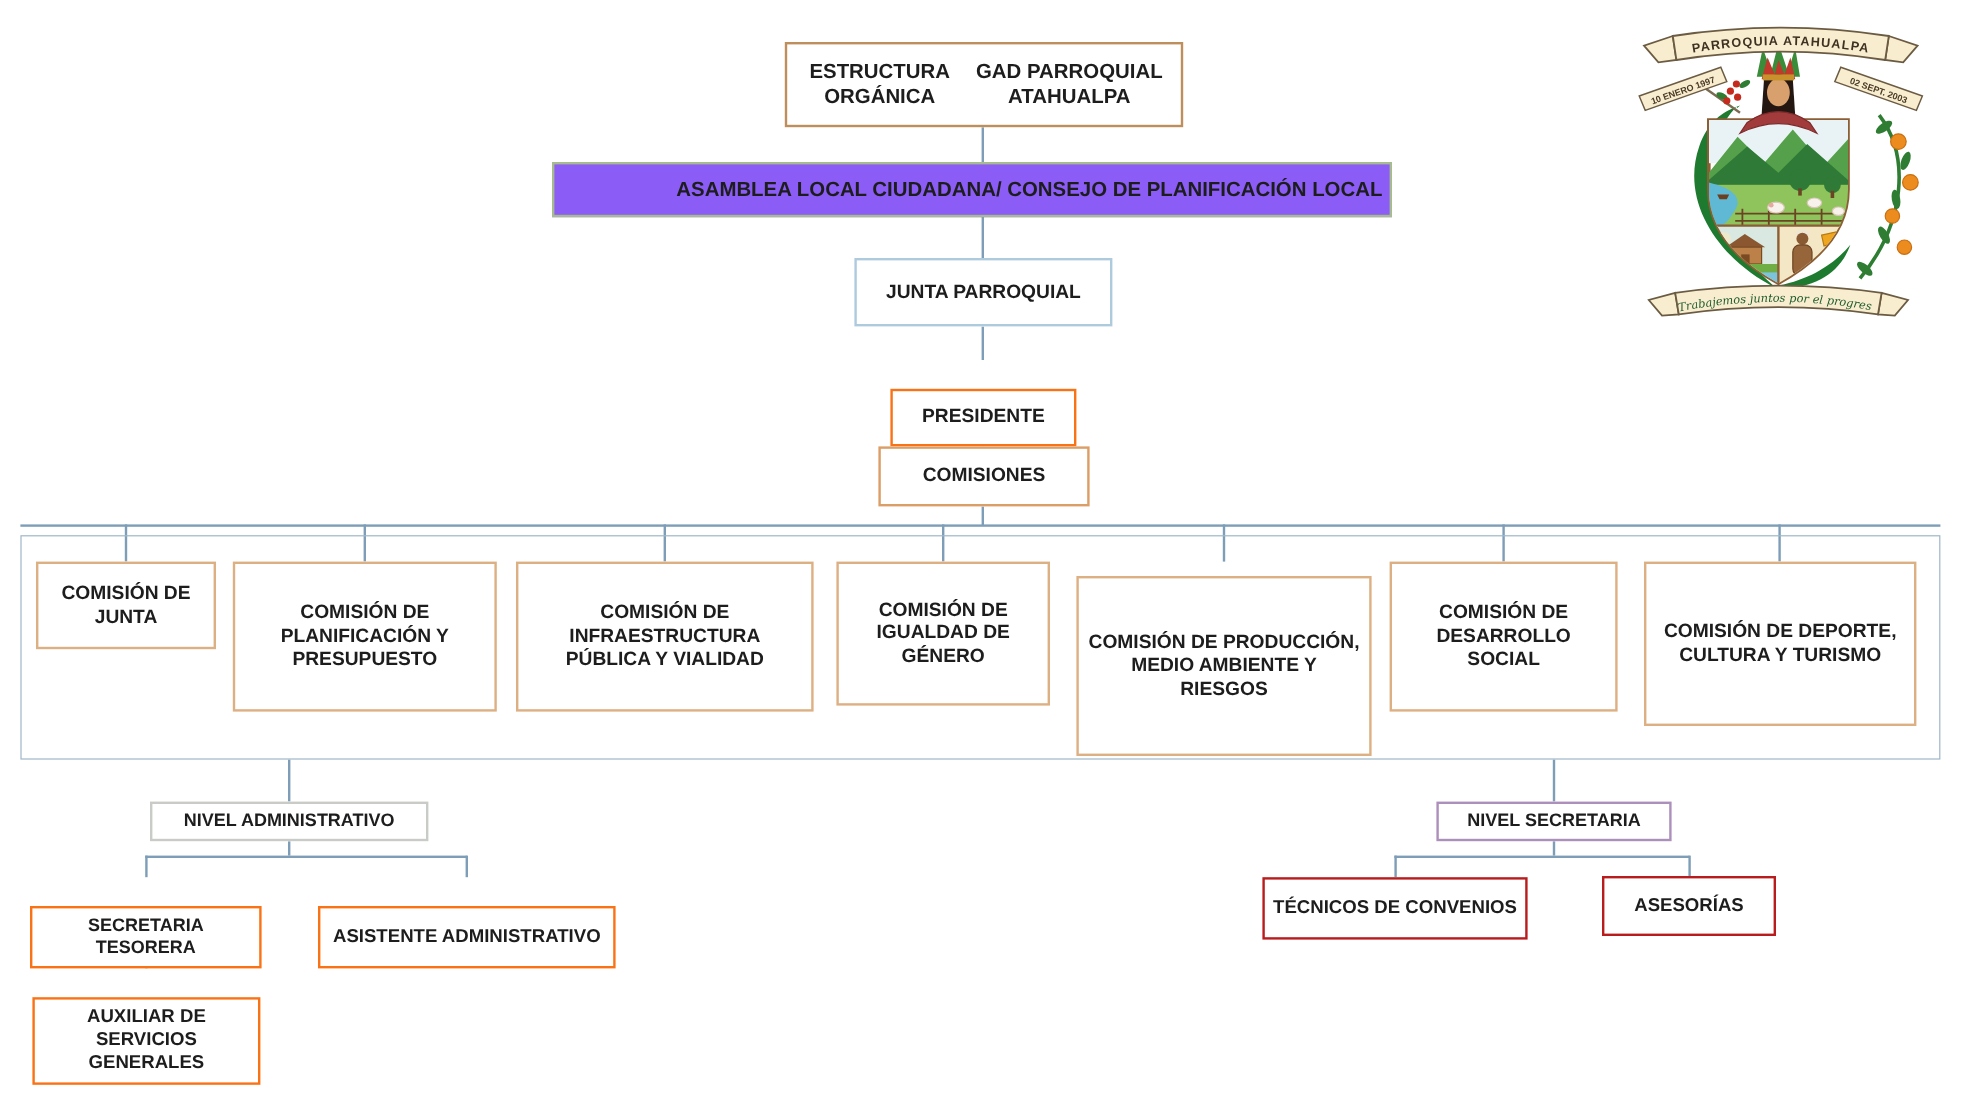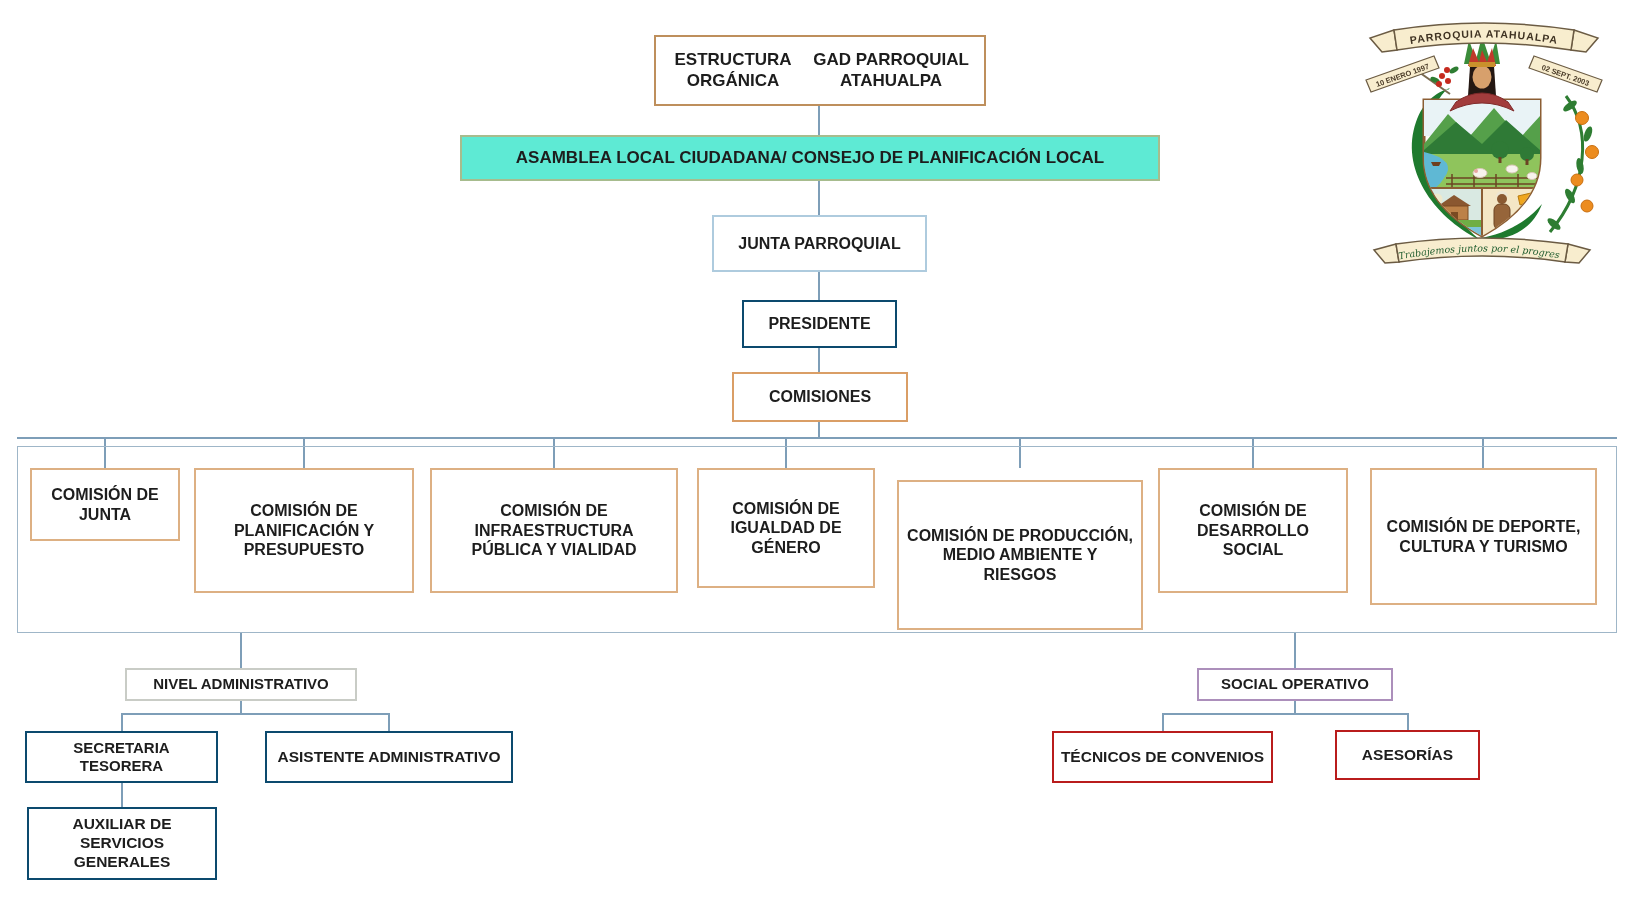--- a/index.html
+++ b/index.html
@@ -2,23 +2,23 @@
 <html><head>
 <meta charset="utf-8">
 <style>
   html,body{margin:0;padding:0;background:#ffffff;}
   #canvas{position:relative;width:1640px;height:924px;background:#ffffff;overflow:hidden;
           font-family:"Liberation Sans",sans-serif;color:#1d1d1d;}
   .box{position:absolute;background:#ffffff;box-sizing:border-box;display:flex;flex-direction:row;
        align-items:center;justify-content:center;text-align:center;font-weight:bold;
        line-height:1.22;padding:2px 6px;}
   .b-tan    {border:2px solid #BE8F5C;}
-  .b-green  {border:2px solid #A7BC8E;background:#5eead4;}
+  .b-green  {border:2px solid #A7BC8E;background:#8b5cf6;justify-content:flex-end;}
   .b-blue   {border:2px solid #AECBDE;}
-  .b-yellow {border:2px solid #0c4a6e;}
+  .b-yellow {border:2px solid #f97316;margin-top:24px;}
   .b-orange {border:2px solid #DA9E66;}
   .b-lorange{border:2px solid #DDB083;}
   .b-gray   {border:2px solid #C9CCC6;}
   .b-purple {border:2px solid #AC8FBB;}
   .b-gold   {border:2px solid #b91c1c;}
   .frame{position:absolute;left:17px;top:446px;width:1600px;height:187px;
          border:1.5px solid #9FB6C8;box-sizing:border-box;background:transparent;}
   .vline{position:absolute;width:1.5px;background:#7E9EB8;}
   .hline{position:absolute;height:1.5px;background:#7E9EB8;}
   .fs17{font-size:17px;}
@@ -111,21 +111,21 @@
     <span>SECRETARIA TESORERA</span>
   </div>
   <div class="box b-yellow fs15s" style="left:265px;top:731px;width:248px;height:52px">
     <span>ASISTENTE ADMINISTRATIVO</span>
   </div>
   <div class="box b-yellow fs15s" style="left:27px;top:807px;width:190px;height:73px">
     <span>AUXILIAR DE SERVICIOS GENERALES</span>
   </div>
 
   <div class="box b-purple fs15" style="left:1197px;top:668px;width:196px;height:33px">
-    <span>SOCIAL OPERATIVO</span>
+    <span>NIVEL SECRETARIA</span>
   </div>
   <div class="box b-gold fs15s" style="left:1052px;top:731px;width:221px;height:52px">
     <span>TÉCNICOS DE CONVENIOS</span>
   </div>
   <div class="box b-gold fs15s" style="left:1335px;top:730px;width:145px;height:50px">
     <span>ASESORÍAS</span>
   </div>
 
   <svg viewBox="0 0 300 260" style="position:absolute;left:1330px;top:10px;width:300px;height:260px">
     <defs>

